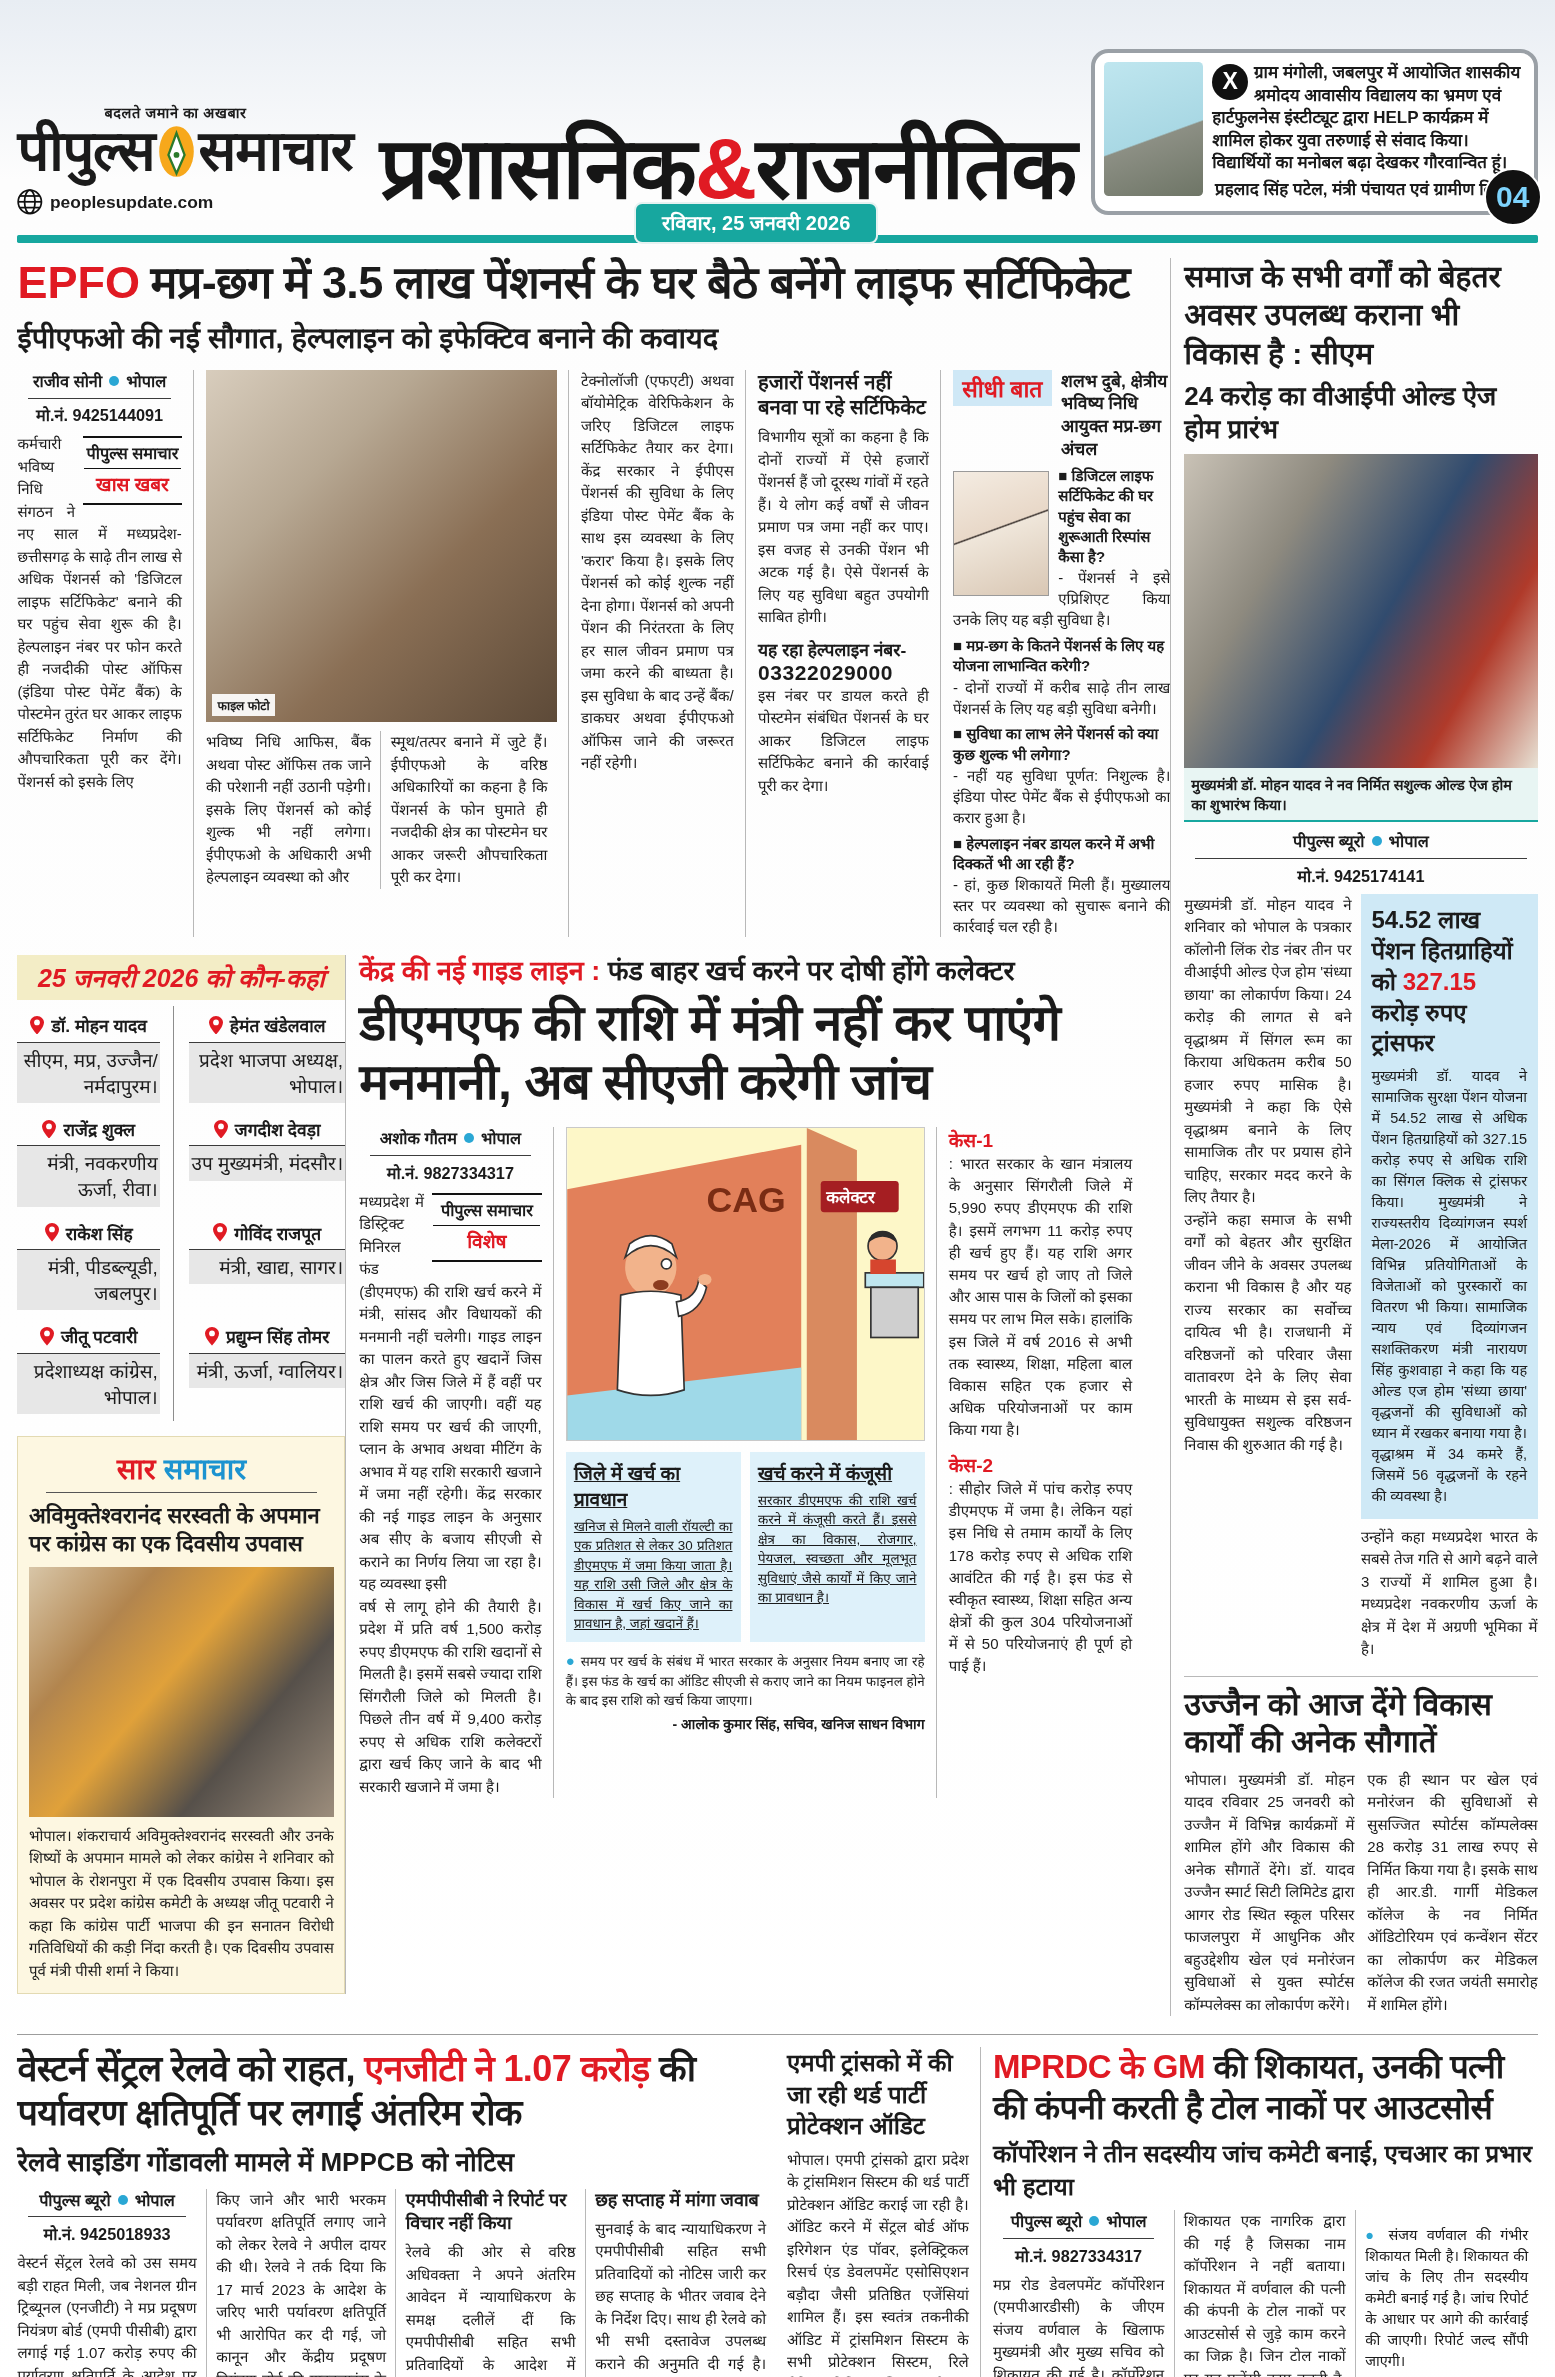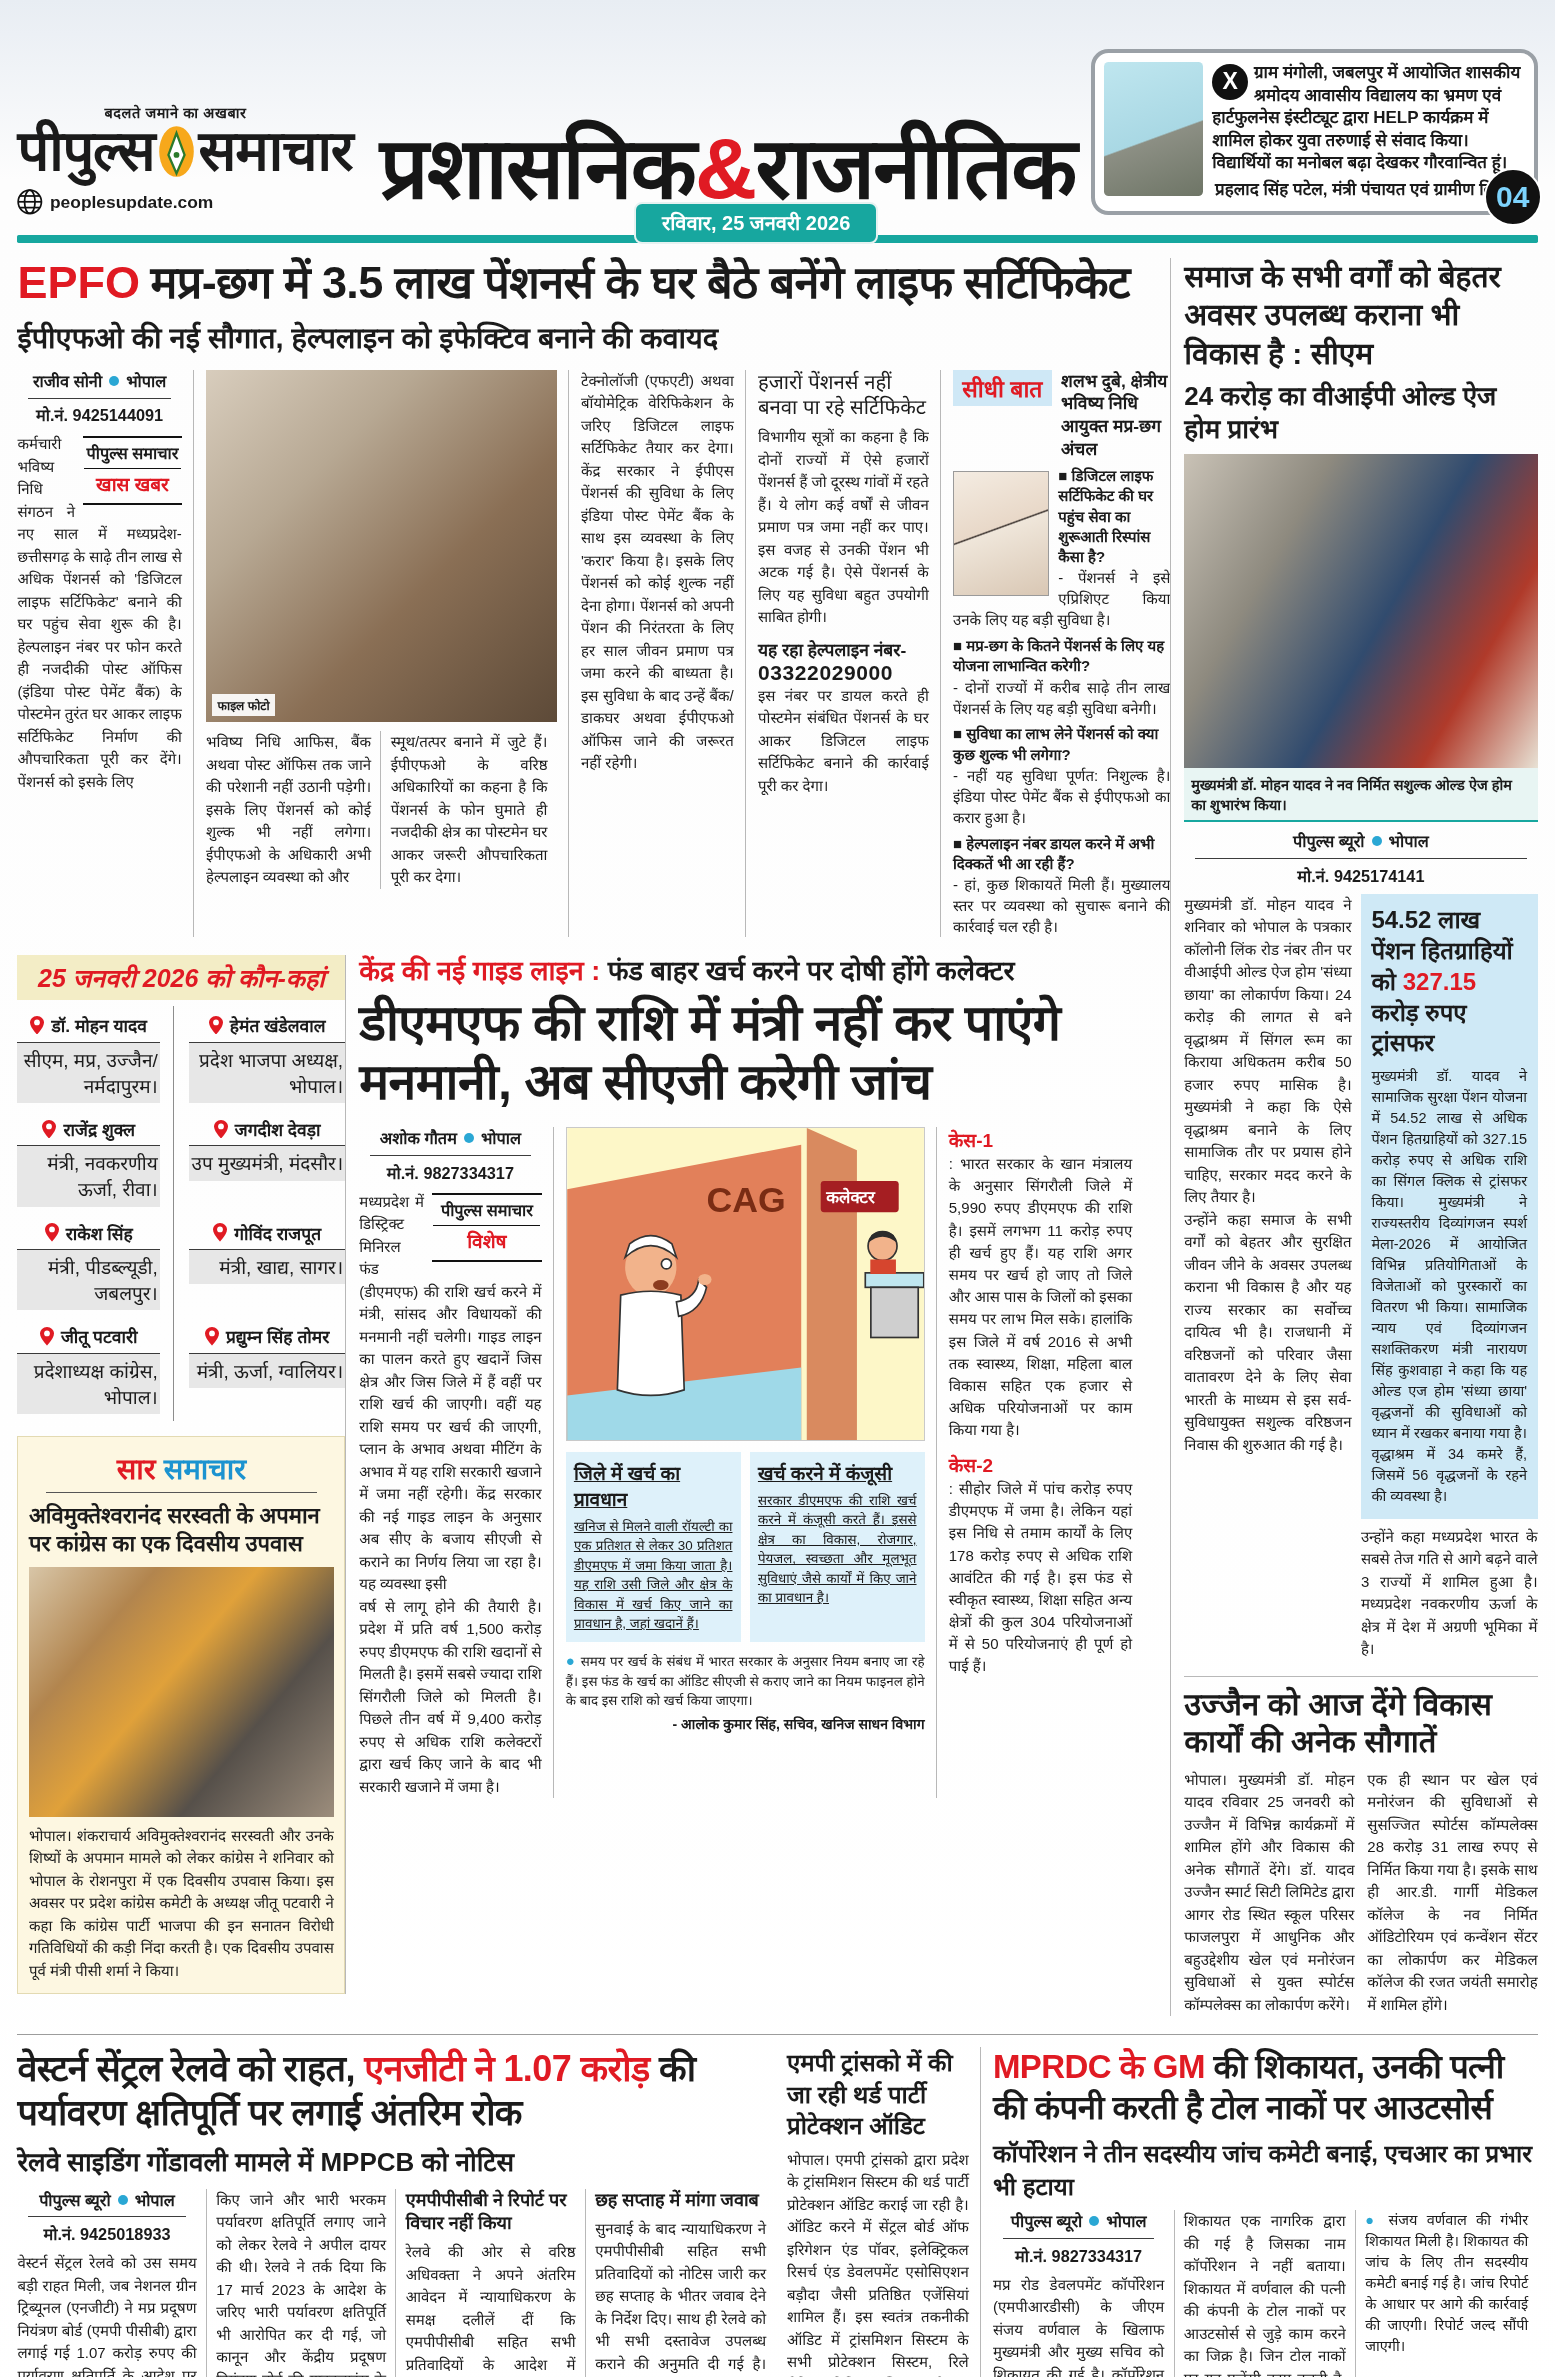--- a/index.html
+++ b/index.html
@@ -51,21 +51,21 @@
   .w330{width:195px;flex:0 0 auto;}
   .w640{width:375px;flex:0 0 auto;}
   .inset{float:right;width:60%;border-top:2.3px solid #111;border-bottom:2.3px solid #111;margin:2.3px 0 4.6px 8.1px;text-align:center;padding:3.5px 1.2px;}
   .inset .ilogo{font-weight:800;font-size:16.3px;border-bottom:1.2px solid #111;padding-bottom:2.3px;white-space:nowrap;}
   .inset .ilabel{font-weight:800;font-size:19px;color:#e01a23;padding-top:2.3px;}
   .epfo-photo{height:352px;background:linear-gradient(135deg,#d8cdbd 0%,#b7a893 30%,#8a6f55 62%,#5d4a38 100%);}
   .ptag{position:absolute;left:5.8px;bottom:5.8px;background:rgba(255,255,255,.92);font-size:12.2px;font-weight:700;padding:2.3px 5.8px;}
   .under-photo{display:flex;margin-top:9.3px;}
   .ucol{width:50%;padding:0 9.3px;}
   .ucol:first-child{padding-left:0;border-right:0.6px solid #b8b8b8;}
-  .sidehead{font-weight:400;font-size:20.3px;line-height:1.25;margin-bottom:5.8px;}
+  .sidehead{font-weight:700;font-size:20.3px;line-height:1.25;margin-bottom:5.8px;}
   .helpline-h{font-weight:800;font-size:17.4px;margin-top:8.1px;}
   .helpline-n{font-weight:800;font-size:21px;letter-spacing:0.6px;}
   .sidhi{flex:1;padding-left:11.6px;}
   .sb-top{display:flex;gap:9.3px;align-items:flex-start;margin-bottom:5.8px;}
   .sb-chip{background:#cfe8f6;color:#e01a23;font-weight:800;font-size:23px;padding:2.3px 9.3px;white-space:nowrap;}
   .sb-person{font-weight:800;font-size:17.4px;line-height:1.3;}
   .sb-photo{float:left;width:96px;height:125px;margin:4.6px 9.3px 3.5px 0;border:1.2px solid #9a9a9a;background:linear-gradient(160deg,#f4ece2 0%,#e8d8c8 45%,#3c3430 46%,#efe6da 47%,#d9c7b4 100%);}
   .qa{font-size:15px;}
   .qa .q{font-weight:800;margin-top:5.8px;line-height:1.35;}
   .qa .q::before{content:"■ ";color:#1b1b1b;}
@@ -133,21 +133,21 @@
   .colhead{font-weight:800;font-size:18px;line-height:1.3;margin-bottom:5.8px;}
   .transco{width:206px;flex:0 0 auto;padding:0 11.6px;border-right:0.6px solid #b8b8b8;}
   .transco h3{font-size:24px;font-weight:800;line-height:1.3;margin-bottom:8.1px;}
   .mprdc{flex:1;padding-left:11.6px;}
   .mprdc-head{font-size:33px;font-weight:800;line-height:1.24;letter-spacing:-0.6px;}
   .mprdc-sub{font-size:24px;font-weight:700;margin:7px 0 8.1px;}
   .mprdc-cols{display:flex;}
   .mcol{width:33.33%;padding:0 9.3px;border-right:0.6px solid #b8b8b8;}
   .mcol:first-child{padding-left:0;}
   .mcol:last-child{border-right:none;}
-  .qnote{font-size:14.5px;line-height:1.45;text-align:justify;}
+  .qnote{font-size:14.5px;line-height:1.45;text-align:justify;margin-top:15px;}
   .qnote .bdot{color:#2aa7d4;}
 </style>
 </head>
 <body>
 
 <div class="page">
 
   <header class="masthead">
     <div class="brand">
       <div class="tagline">बदलते जमाने का अखबार</div>

